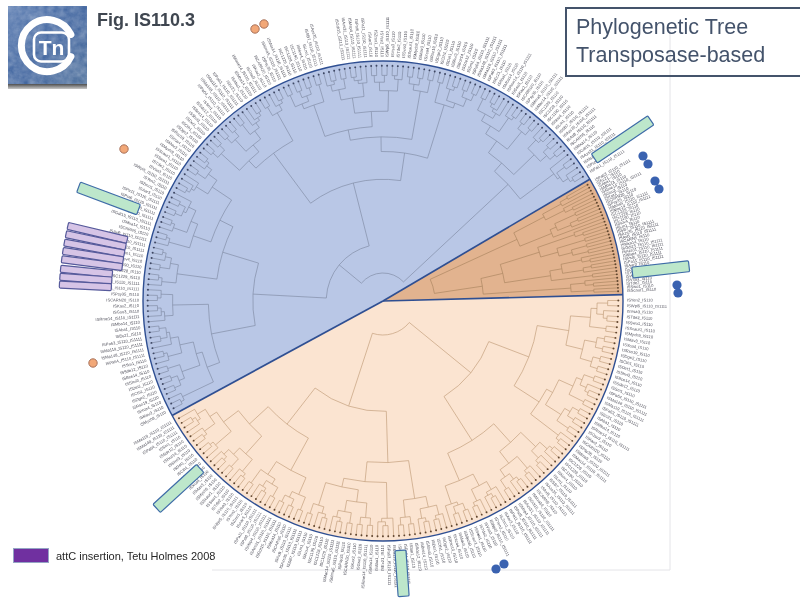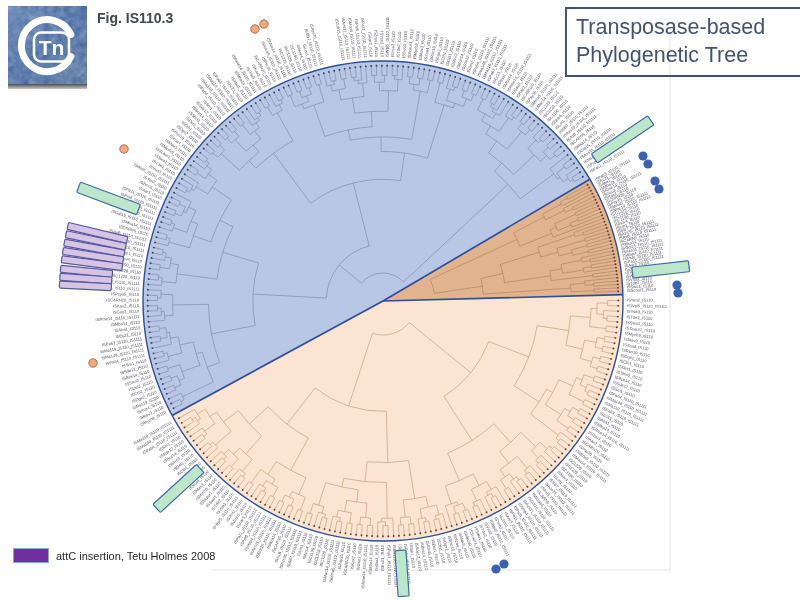--- a/index.html
+++ b/index.html
@@ -1,20 +1,20 @@
 <!DOCTYPE html>
 <html><head>
 <meta charset="utf-8">
 <style>
   html,body{margin:0;padding:0;background:#fff;}
   #slide{position:relative;width:800px;height:600px;background:#fff;overflow:hidden;
          font-family:"Liberation Sans",sans-serif;}
   #tree-svg{position:absolute;left:0;top:0;}
   #logo{position:absolute;left:8px;top:6px;width:80px;height:84px;}
-  #fig-label{position:absolute;left:97px;top:10px;font-size:14px;font-weight:600;color:#3f4650;}
+  #fig-label{position:absolute;left:97px;top:10px;font-size:18px;font-weight:600;color:#3f4650;}
   #title-box{position:absolute;left:565px;top:7px;width:224px;padding:4px 0 6px 9px;
              border:2px solid #44536b;color:#44536b;font-size:21.5px;line-height:28px;background:transparent;}
   #legend{position:absolute;left:13px;top:548px;display:flex;flex-direction:column;gap:24px;}
   .legend-row{display:flex;align-items:center;gap:7px;}
   .legend-swatch{width:34px;height:13px;border:1px solid #94a5c4;}
   .legend-label{font-size:11px;color:#262626;}
   text.leaf{font-family:"Liberation Sans",sans-serif;}
 </style>
 </head>
 <body>
@@ -1536,22 +1536,22 @@
     <rect x="0" y="0" width="79" height="78" filter="url(#mottle)" opacity="0.45"></rect>
     <rect x="0" y="78" width="79" height="5" fill="url(#logoshadow)"></rect>
     <path d="M 62.9 28.6 A 26 26 0 1 0 62.9 50.6" fill="none" stroke="#ffffff" stroke-width="7" stroke-linecap="round"></path>
     <rect x="26" y="26.5" width="35" height="29" rx="7" fill="none" stroke="#ffffff" stroke-width="2.6"></rect>
     <text x="43.5" y="48.5" text-anchor="middle" fill="#ffffff" font-size="21" font-weight="600" font-family="Liberation Sans, sans-serif">Tn</text>
   </svg>
 
   <div id="fig-label">Fig. IS110.3</div>
 
   <div id="title-box" style="border-color: rgb(68, 83, 107); color: rgb(68, 83, 107);">
+    <div>Phylogenetic Tree</div>
     <div>Transposase-based</div>
-    <div>Phylogenetic Tree</div>
   </div>
 
   <div id="legend">
     <div class="legend-row">
       <span class="legend-swatch" style="background: rgb(112, 48, 160);"></span>
       <span class="legend-label">attC insertion, Tetu Holmes 2008</span>
     </div>
   </div>
 
 </div>

